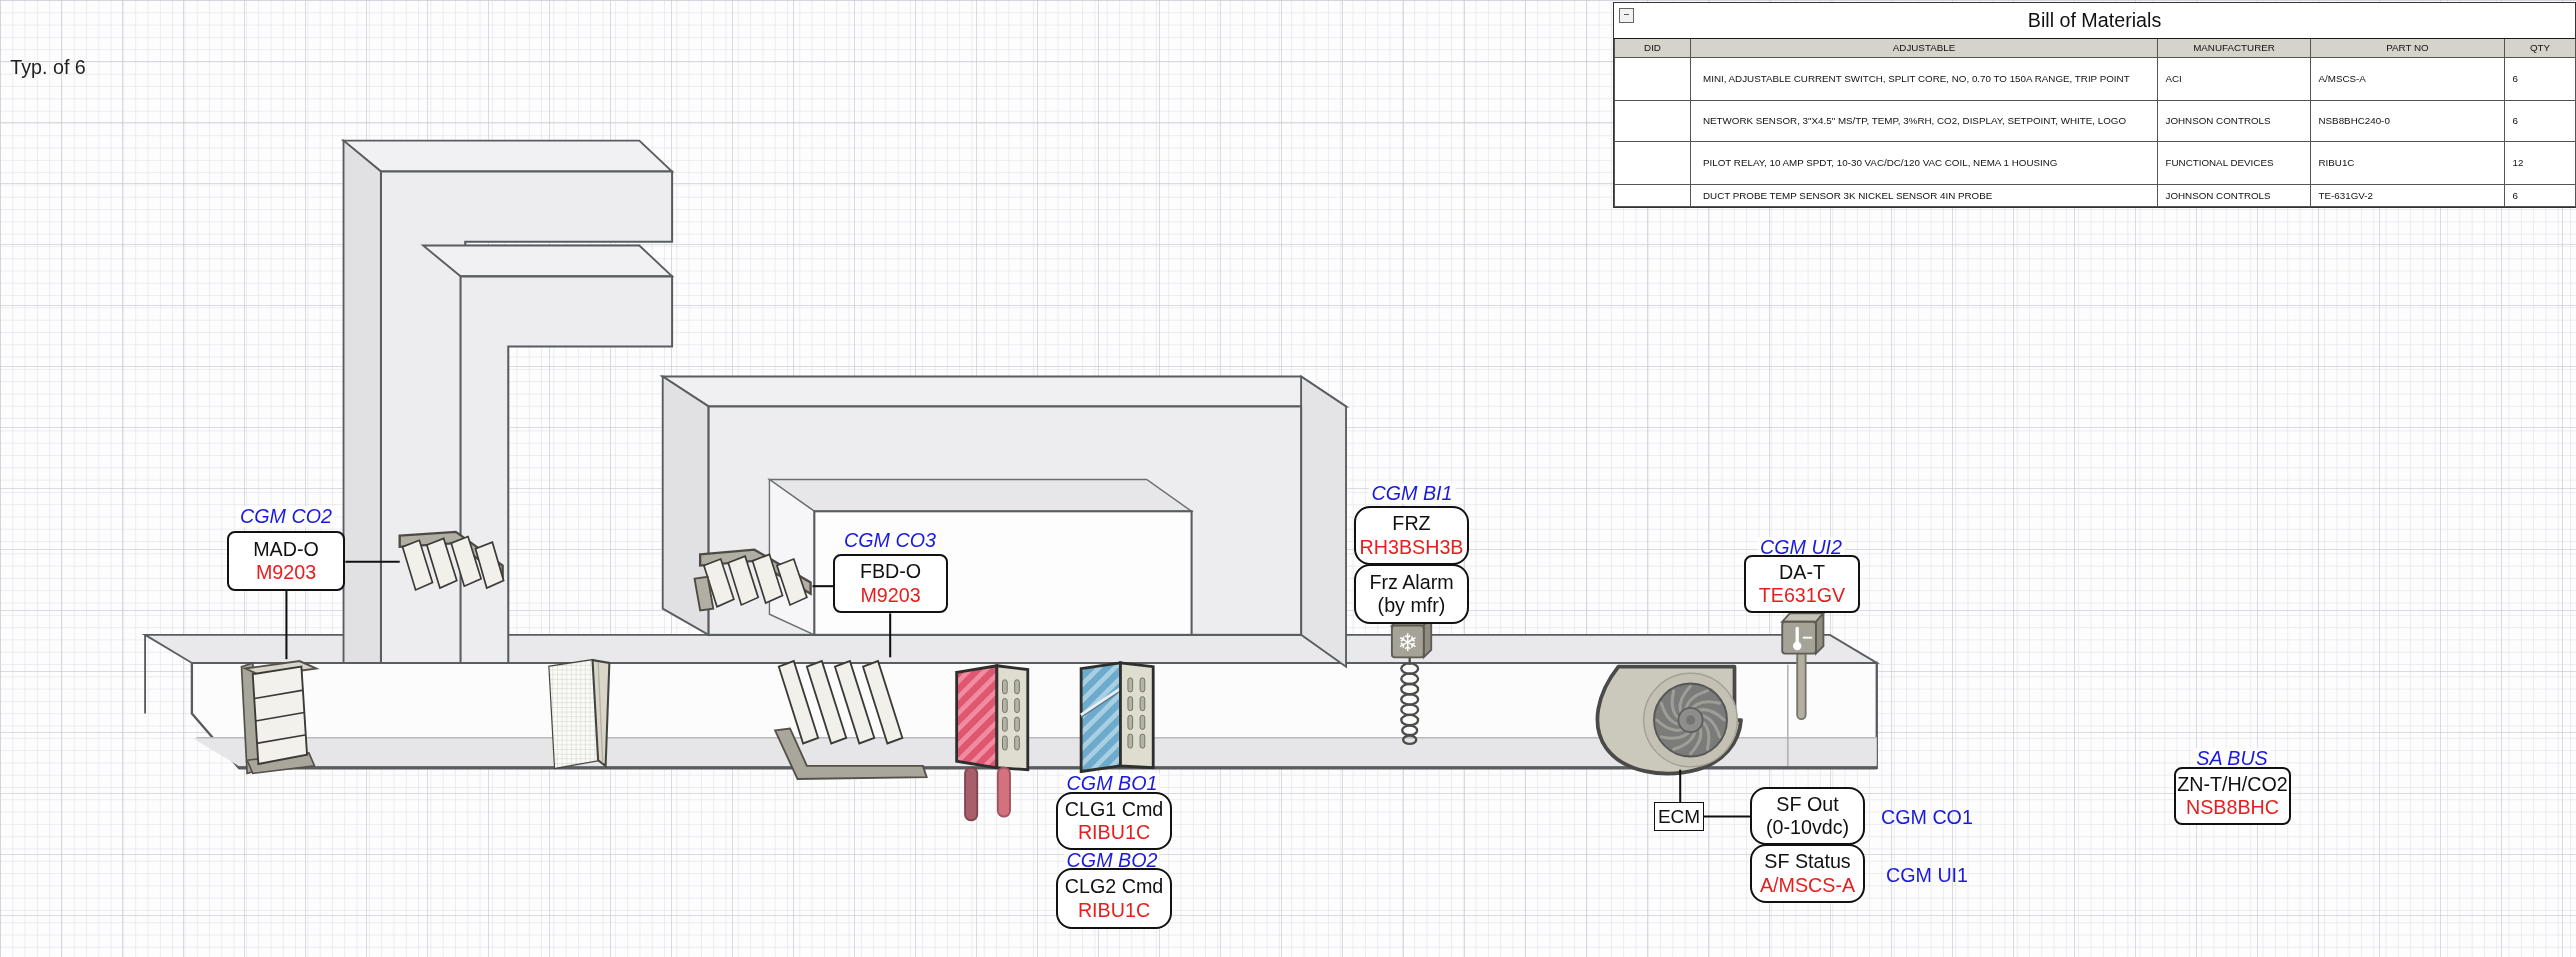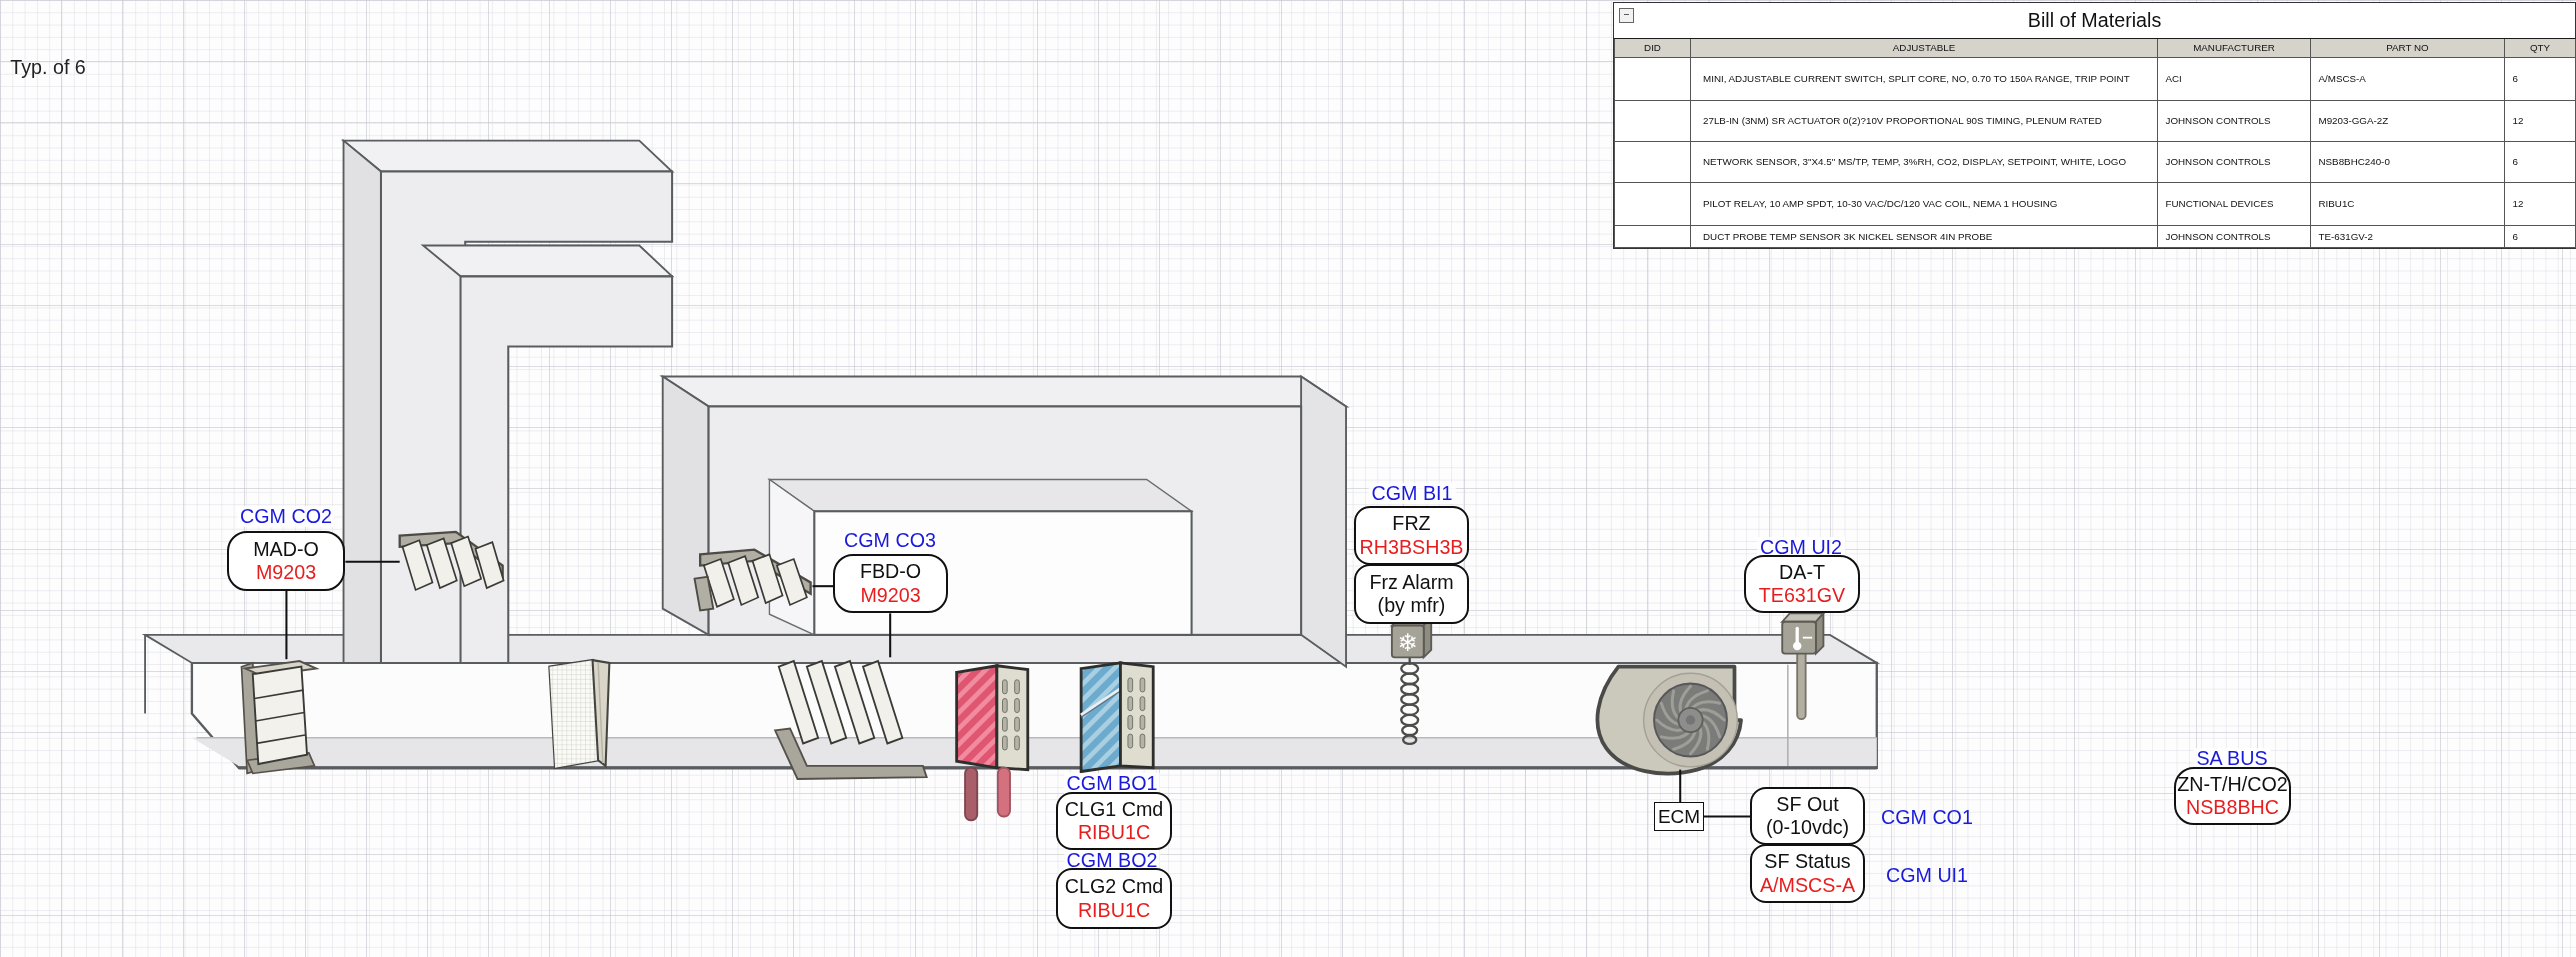--- a/index.html
+++ b/index.html
@@ -20,22 +20,22 @@
   #diagram{position:absolute;left:0;top:0;}
 
   
   .page-title{position:absolute;left:9.4px;top:7.5px;font-size:34px;color:#111;
     border-bottom:2.8px solid #111;padding-bottom:2.8px;line-height:1.1;}
   .page-subtitle{position:absolute;left:10.3px;top:56px;font-size:19.7px;color:#222;}
 
   
   .lblgrp{position:absolute;}
   .chan{position:absolute;transform:translateX(-50%);white-space:nowrap;
-    color:var(--channel_blue);font-size:19.7px;line-height:1;background:rgba(255,255,255,.85);padding:0.9px 2.8px;}
-  .anno{position:absolute;background:#fff;border:2.3px solid #111;border-radius:20px;
+    color:var(--channel_blue);font-size:19.7px;line-height:1;background:rgba(255,255,255,.85);padding:0.9px 2.8px;font-style:italic;}
+  .anno{position:absolute;background:#fff;border:2.3px solid #111;border-radius:8px;
     display:flex;flex-direction:column;align-items:center;justify-content:center;
     font-size:19.7px;line-height:23.4px;color:#111;text-align:center;box-sizing:border-box;}
   .anno .red{color:var(--part_red);}
   .anno.r16{border-radius:16px;}
   .ecm-box{position:absolute;background:#fff;border:1.9px solid #111;display:flex;
     align-items:center;justify-content:center;font-size:19px;color:#111;box-sizing:border-box;}
   .floatchan{position:absolute;color:var(--channel_blue);font-size:19.7px;white-space:nowrap;}
 
   
   #bom{position:absolute;left:1613px;top:1.9px;width:963px;background:#fff;
@@ -342,27 +342,20 @@
       <tbody>
         <tr style="height:43px">
           <td></td>
             <td>MINI, ADJUSTABLE CURRENT SWITCH, SPLIT CORE, NO, 0.70 TO 150A RANGE, TRIP POINT</td>
           <td class="mfr">ACI</td>
             <td class="pn">A/MSCS-A</td>
           <td class="qty">6</td>
           </tr>
         <tr style="height:41px">
           <td></td>
-            <td>27LB-IN (3NM) SR ACTUATOR 0(2)?10V PROPORTIONAL 90S TIMING, PLENUM RATED</td>
-          <td class="mfr">JOHNSON CONTROLS</td>
-            <td class="pn">M9203-GGA-2Z</td>
-          <td class="qty">12</td>
-          </tr>
-        <tr style="height:41px">
-          <td></td>
             <td>NETWORK SENSOR, 3"X4.5" MS/TP, TEMP, 3%RH, CO2, DISPLAY, SETPOINT, WHITE, LOGO</td>
           <td class="mfr">JOHNSON CONTROLS</td>
             <td class="pn">NSB8BHC240-0</td>
           <td class="qty">6</td>
           </tr>
         <tr style="height:43px">
           <td></td>
             <td>PILOT RELAY, 10 AMP SPDT, 10-30 VAC/DC/120 VAC COIL, NEMA 1 HOUSING</td>
           <td class="mfr">FUNCTIONAL DEVICES</td>
             <td class="pn">RIBU1C</td>

